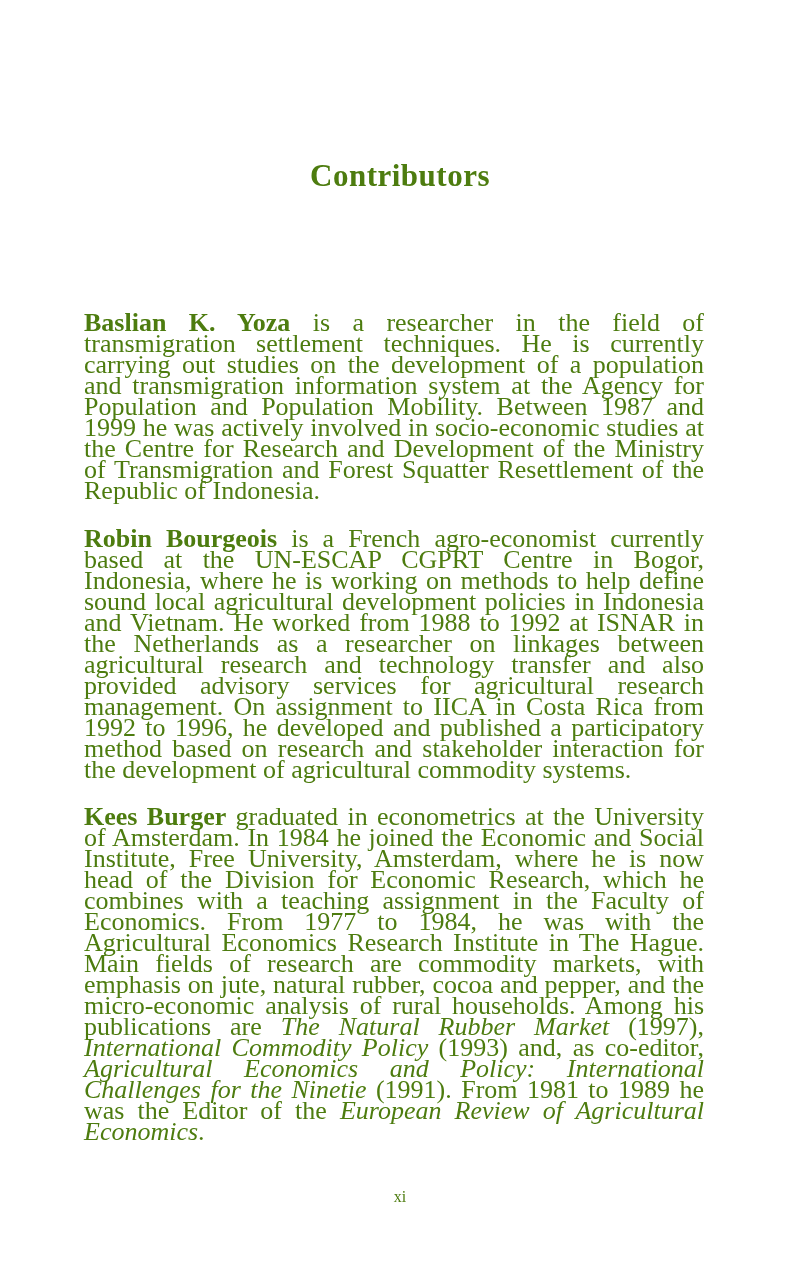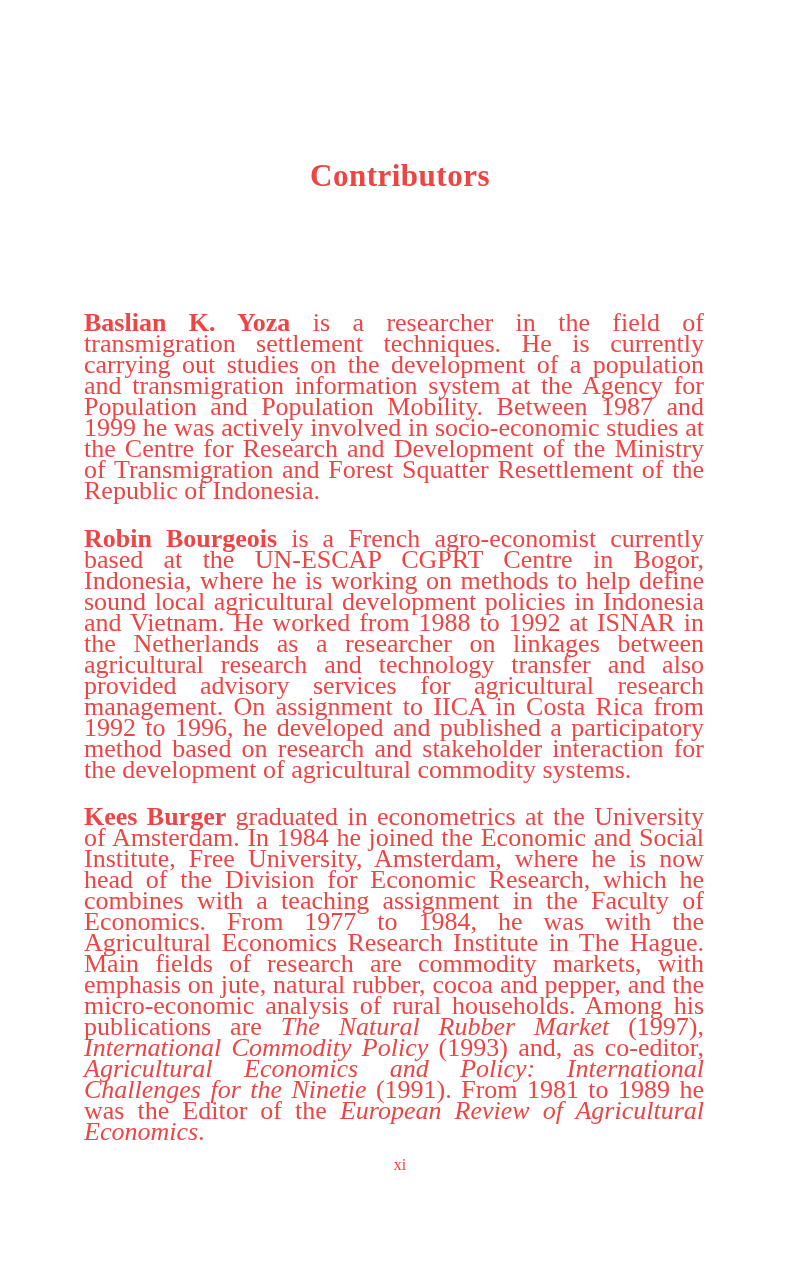--- a/index.html
+++ b/index.html
@@ -6,21 +6,21 @@
     margin: 0;
     padding: 0;
     background: #ffffff;
   }
   .page {
     position: relative;
     width: 800px;
     height: 1275px;
     background: #ffffff;
     font-family: "Liberation Serif", serif;
-    color: #ef4444;
+    color: #4d7c0f;
     overflow: hidden;
     box-sizing: border-box;
   }
   .title {
     margin: 0;
     padding-top: 158px;
     text-align: center;
     font-size: 31px;
     font-weight: bold;
     letter-spacing: 0.5px;
@@ -39,21 +39,21 @@
     margin-bottom: 12px;
   }
   .content strong {
     font-weight: bold;
   }
   .content em {
     font-style: italic;
   }
   .folio {
     position: absolute;
-    top: 1156px;
+    top: 1188px;
     left: 0;
     right: 0;
     text-align: center;
     font-size: 16px;
   }
 </style>
 </head>
 <body>
 
 <div class="page">

